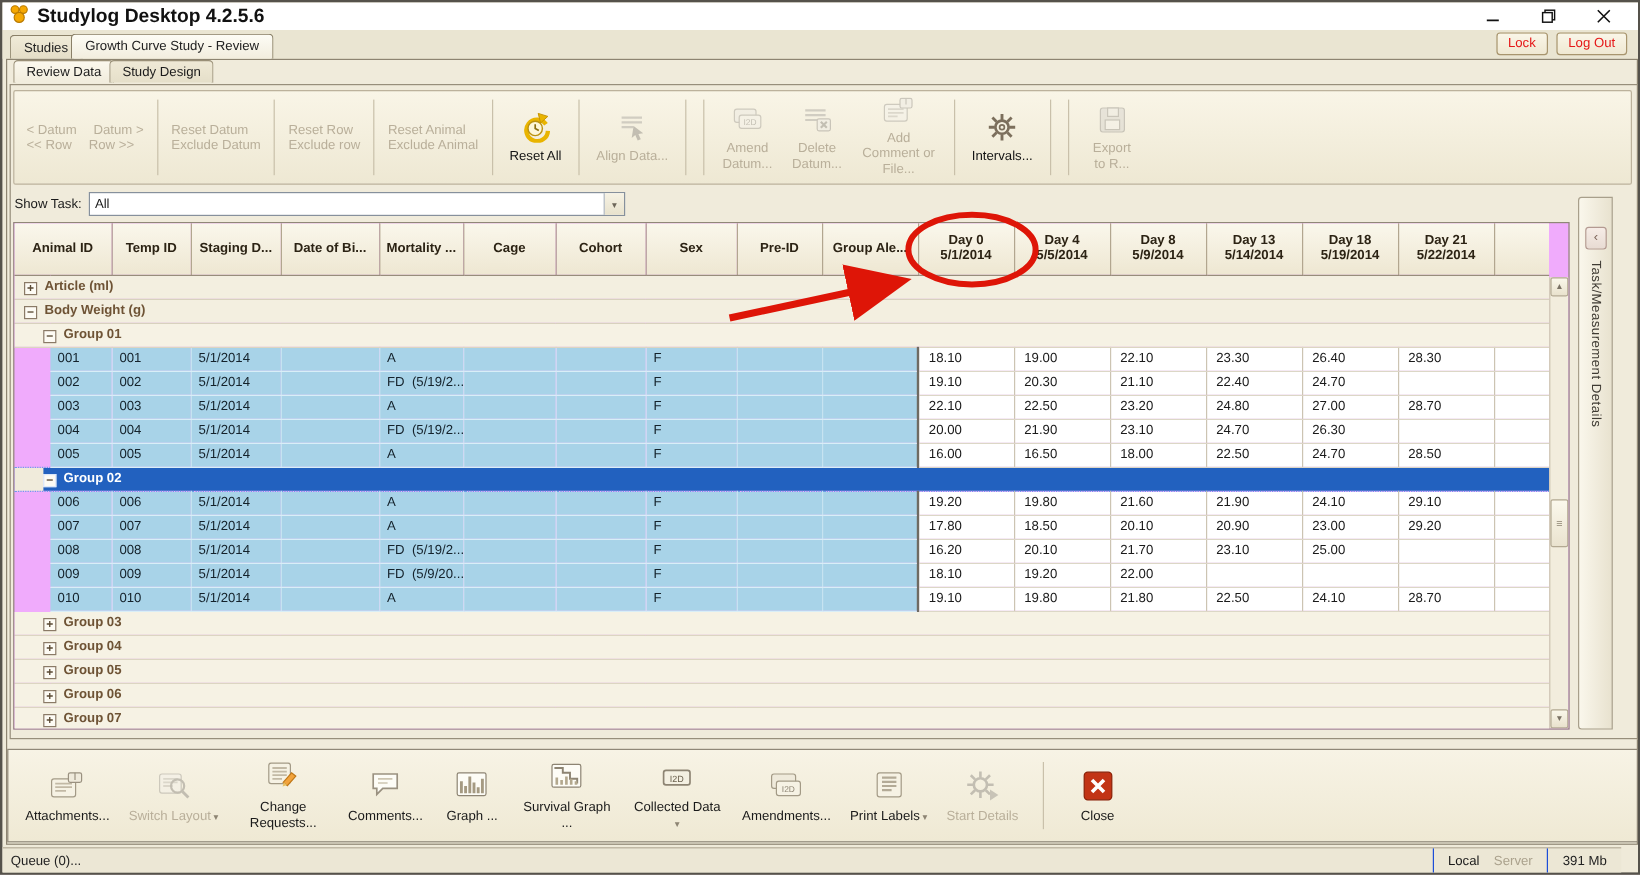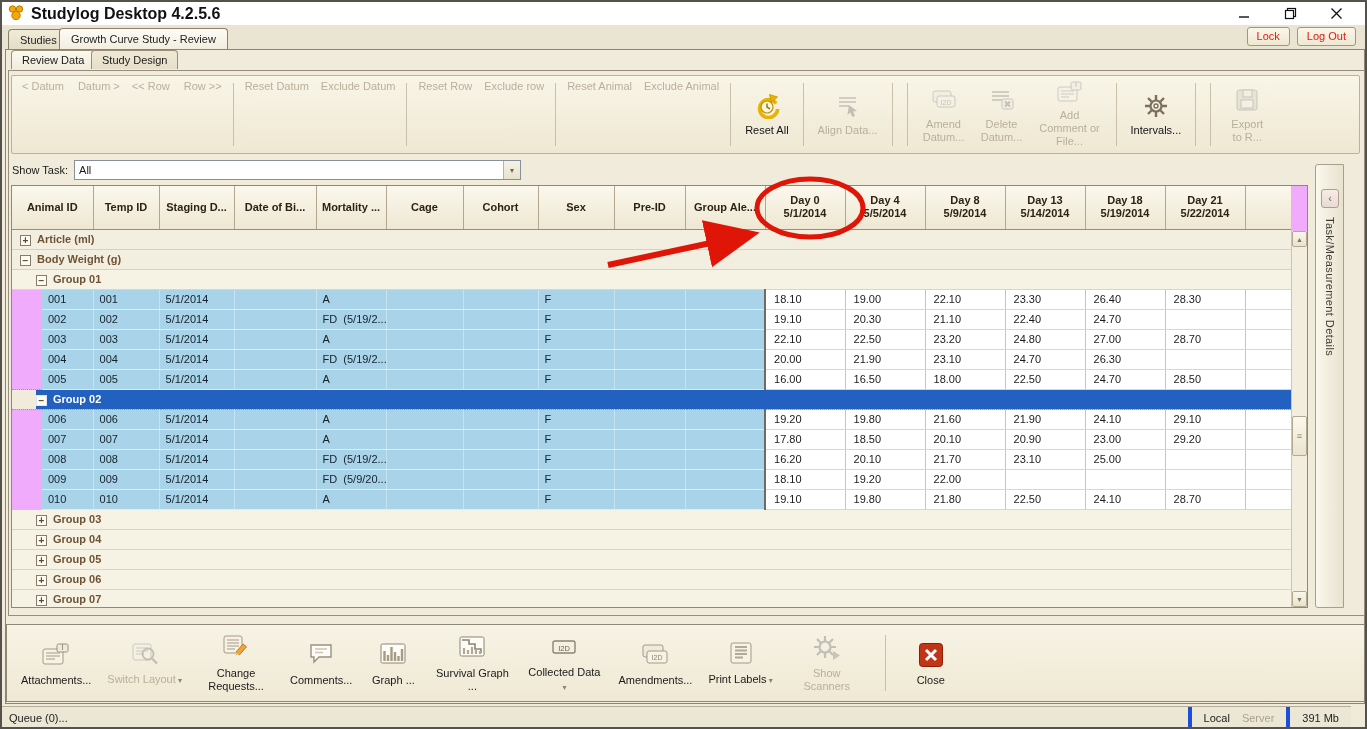--- a/index.html
+++ b/index.html
@@ -28,21 +28,21 @@
   .subtab { position:absolute; top:48px; padding:3px 10px 3px; border:1px solid #998f77; border-bottom:none;
     border-radius:4px 4px 0 0; background:linear-gradient(#efe9d6,#e5dfc9); z-index:3; }
   .subtab.active { background:linear-gradient(#fbf8ee,#f1ecdc); }
   .innerbox { position:absolute; left:6px; top:68px; width:1357px; height:546px;
     border:1px solid #978e7b; background:#f0ebdb; }
   
   .toolbar { position:absolute; left:9px; top:73px; width:1349px; height:79px;
     border:1px solid #bcb29c; border-radius:2px; background:linear-gradient(#f9f5e7,#eee8d3);
     display:flex; align-items:stretch; padding:4px 6px; }
   .tsep { width:1px; background:#c9c0aa; margin:3px 7px; }
-  .tgroup { display:flex; gap:12px; padding:0 4px; }
+  .tgroup { display:flex; flex-direction:column; justify-content:center; padding:0 4px; }
   .trow { display:flex; gap:14px; }
   .glabel { color:#b9af9a; white-space:nowrap; }
   .tbtn { display:flex; flex-direction:column; align-items:center; justify-content:center; gap:4px;
     padding:2px 7px; text-align:center; line-height:13px; white-space:pre-line; }
   .tbtn.en { color:#141414; }
   .tbtn.dis { color:#b9af9a; }
   .tbtn .ticon { height:28px; display:flex; align-items:center; }
   .dis .ticon { opacity:.45; filter:grayscale(60%); }
   .w52 { max-width:58px; } .w72 { max-width:78px; }
   
@@ -99,21 +99,21 @@
   .bbtn.disabled { color:#b9af9a; }
   .bbtn.disabled .bicon { opacity:.45; filter:grayscale(60%); }
   .bbtn .blabel { white-space:pre-line; max-width:76px; }
   .dd { color:#8d8473; font-size:8px; }
   .vsep { width:1px; align-self:stretch; background:#c9c0aa; margin:6px 10px; }
   
   .statusbar { position:absolute; left:0; right:14px; top:704px; height:23px; background:#ece7d5;
     border-top:1px solid #b6ad99; display:flex; align-items:center; }
   .sq { padding-left:7px; color:#222; }
   .sright { margin-left:auto; display:flex; align-items:center; height:100%; }
-  .sseg { display:flex; align-items:center; height:100%; border-left:4px solid #1d4ed8; padding:0 12px; gap:12px; }
+  .sseg { display:flex; align-items:center; height:100%; border-left:1px solid #1d4ed8; padding:0 12px; gap:12px; }
   .srv { color:#aba28d; }
   .mem { font-weight:normal; color:#222; }
 </style>
 </head>
 <body>
 
 <div class="titlebar">
   <span><svg width="16" height="16" viewBox="0 0 16 16">
         <circle cx="4.5" cy="4" r="3.2" fill="#f5a802" stroke="#b97a00"></circle>
         <circle cx="11.5" cy="4" r="3.2" fill="#f5a802" stroke="#b97a00"></circle>
@@ -658,21 +658,21 @@
       <span class="blabel">Print Labels<span class="dd"> ▾</span></span>
     </div>
     <div class="bbtn disabled">
       <span class="bicon">
         <svg width="30" height="28" viewBox="0 0 30 28">
           <circle cx="13" cy="13" r="5.5" fill="none" stroke="#8d8473" stroke-width="2.2"></circle>
           <path d="M13 2v5M13 19v5M2 13h5M19 13h5M5 5l3.5 3.5M17.5 17.5L21 21M21 5l-3.5 3.5M8.5 17.5L5 21" stroke="#8d8473" stroke-width="2.2"></path>
           <path d="M21 17l7 4.5-7 4.5z" fill="#9a9180"></path>
         </svg>
       </span>
-      <span class="blabel">Show Scanners</span>
+      <span class="blabel">Start Details</span>
     </div>
     <div class="vsep"></div>
     <div class="bbtn">
       <span class="bicon">
         <svg width="26" height="26" viewBox="0 0 26 26">
           <rect x="1.5" y="1.5" width="23" height="23" rx="3" fill="#c23415" stroke="#8a1f06"></rect>
           <path d="M8 8l10 10M18 8L8 18" stroke="#fff" stroke-width="3"></path>
         </svg>
       </span>
       <span class="blabel">Close</span>

